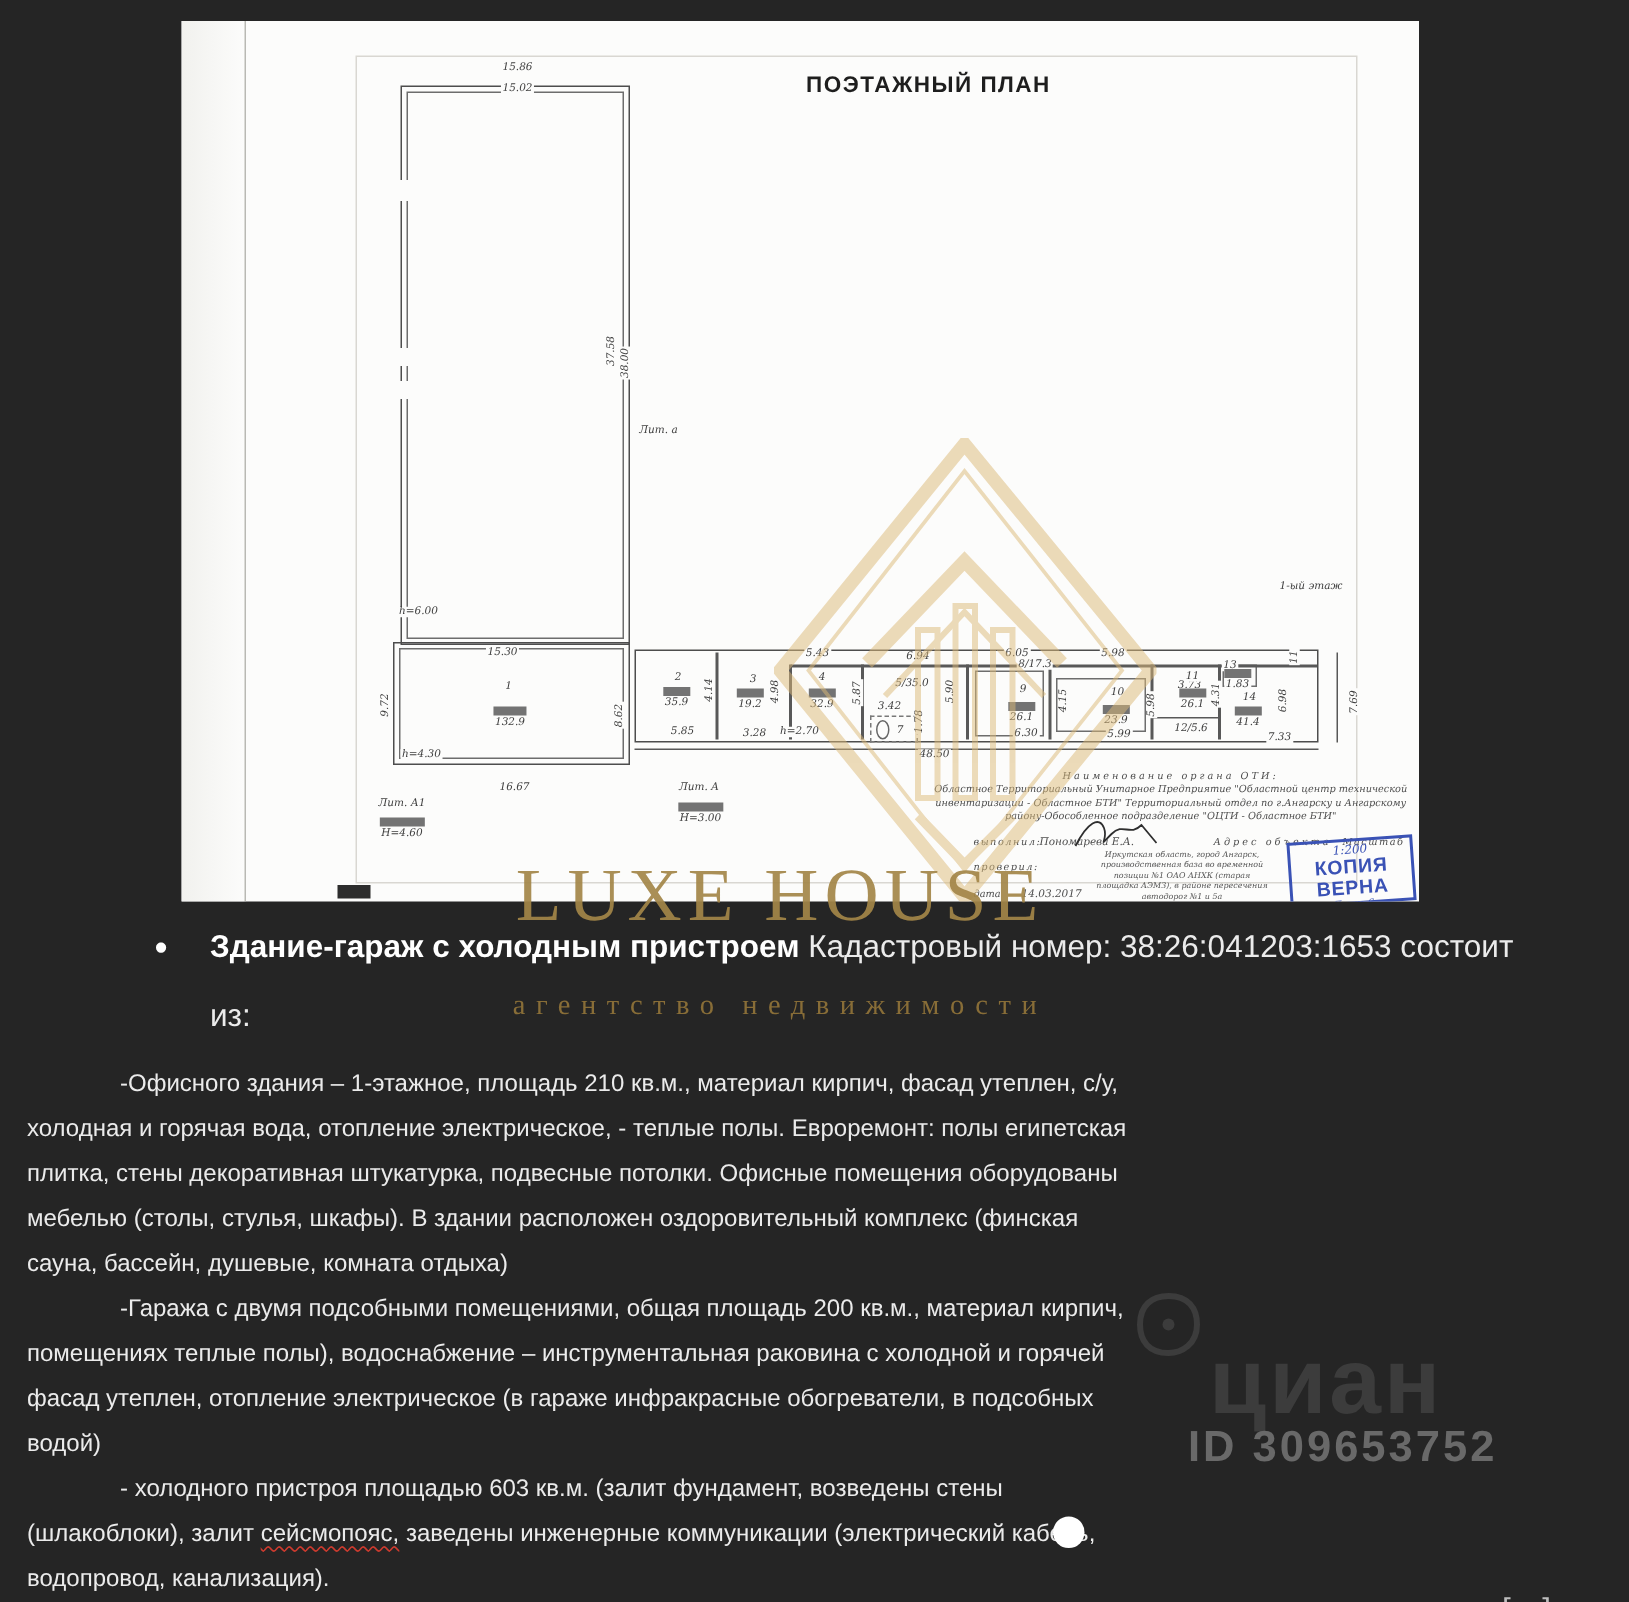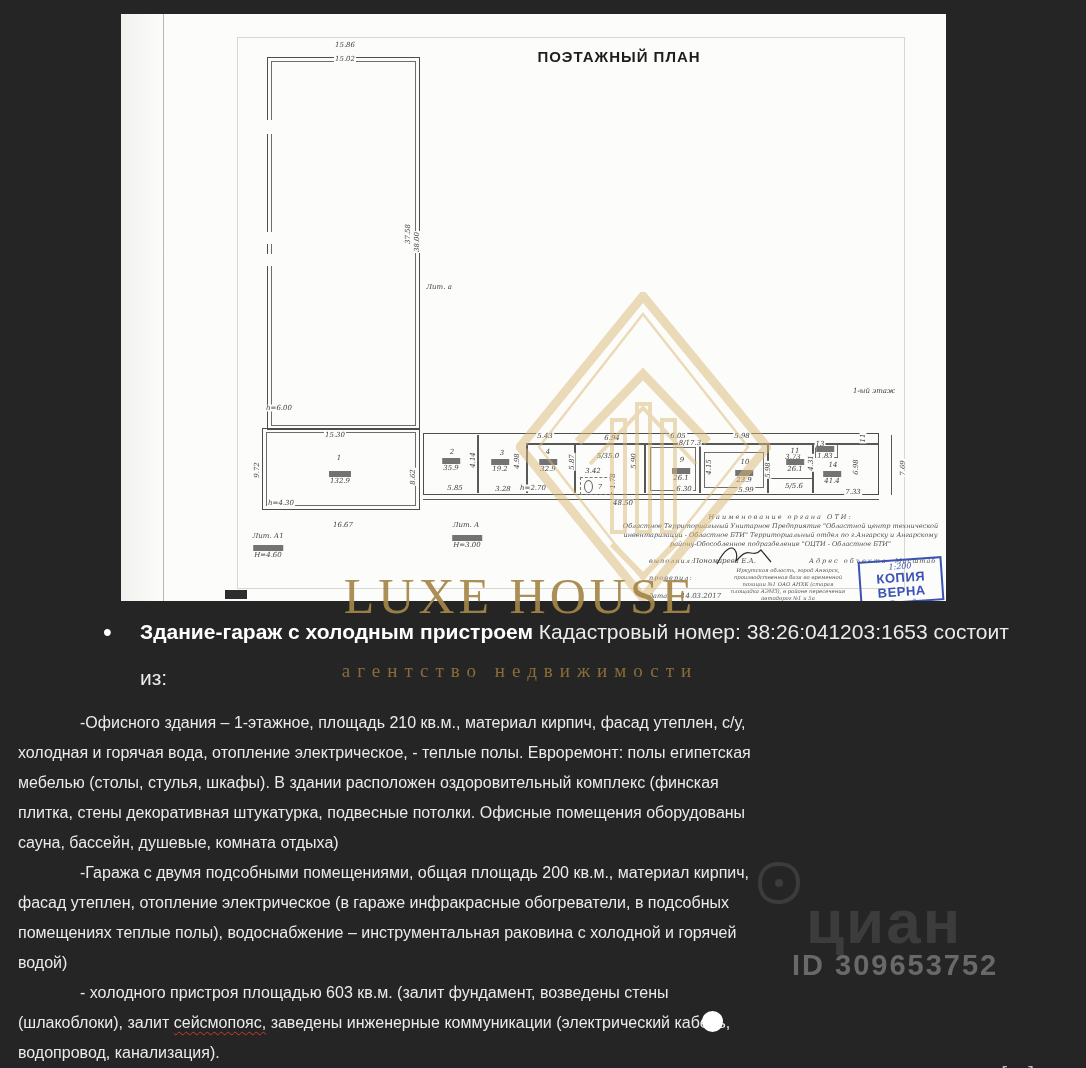--- a/index.html
+++ b/index.html
@@ -149,21 +149,21 @@
         <span class="plab rot" style="left: 588px; top: 453px;">4.15</span>
         <span class="plab" style="left: 621px; top: 422px;">5.98</span>
         <span class="plab" style="left: 624px; top: 448px;">10</span>
         <span class="plab u" style="left: 623px; top: 463px;">23.9</span>
         <span class="plab" style="left: 625px; top: 476px;">5.99</span>
         <span class="plab rot" style="left: 647px; top: 456px;">5.98</span>
         <span class="plab" style="left: 672px; top: 443px; font-style: italic;">3.73</span>
         <span class="plab" style="left: 674px; top: 437px;">11</span>
         <span class="plab u" style="left: 674px; top: 452px;">26.1</span>
         <span class="plab rot" style="left: 690px; top: 449px;">4.31</span>
-        <span class="plab" style="left: 673px; top: 472px;">5/5.6</span>
+        <span class="plab" style="left: 673px; top: 472px;">12/5.6</span>
         <span class="plab" style="left: 699px; top: 430px;">13</span>
         <span class="plab u" style="left: 704px; top: 439px;">1.83</span>
         <span class="plab" style="left: 712px; top: 451px;">14</span>
         <span class="plab u" style="left: 711px; top: 464px;">41.4</span>
         <span class="plab" style="left: 732px; top: 478px;">7.33</span>
         <span class="plab rot" style="left: 735px; top: 453px;">6.98</span>
         <span class="plab rot" style="left: 742px; top: 424px;">11</span>
         <span class="plab rot" style="left: 782px; top: 454px;">7.69</span>
       </div>
 
@@ -221,26 +221,26 @@
   <div class="wm-id">ID 309653752</div>
 
   <div class="blt-row">
     <span class="dot-b">•</span><b>Здание-гараж с холодным пристроем</b><span> Кадастровый номер: 38:26:041203:1653 состоит</span>
   </div>
   <div class="iz-line">из:</div>
 
   <div class="paras">
     <div class="ln ind">-Офисного здания – 1-этажное, площадь 210 кв.м., материал кирпич, фасад утеплен, с/у,</div>
     <div class="ln">холодная и горячая вода, отопление электрическое, - теплые полы. Евроремонт: полы египетская</div>
+    <div class="ln">плитка, стены декоративная штукатурка, подвесные потолки. Офисные помещения оборудованы</div>
     <div class="ln">мебелью (столы, стулья, шкафы). В здании расположен оздоровительный комплекс (финская</div>
-    <div class="ln">плитка, стены декоративная штукатурка, подвесные потолки. Офисные помещения оборудованы</div>
     <div class="ln">сауна, бассейн, душевые, комната отдыха)</div>
     <div class="ln ind">-Гаража с двумя подсобными помещениями, общая площадь 200 кв.м., материал кирпич,</div>
+    <div class="ln">помещениях теплые полы), водоснабжение – инструментальная раковина с холодной и горячей</div>
     <div class="ln">фасад утеплен, отопление электрическое (в гараже инфракрасные обогреватели, в подсобных</div>
-    <div class="ln">помещениях теплые полы), водоснабжение – инструментальная раковина с холодной и горячей</div>
     <div class="ln">водой)</div>
     <div class="ln ind">- холодного пристроя площадью 603 кв.м. (залит фундамент, возведены стены</div>
     <div class="ln"><span>(шлакоблоки), залит </span><span class="wavy">сейсмопояс,</span><span> заведены инженерные коммуникации (электрический кабель,</span></div>
     <div class="ln">водопровод, канализация).</div>
   </div>
 
   <div class="white-dot"></div>
   <div class="partial">[…]</div>
 
 </div>

